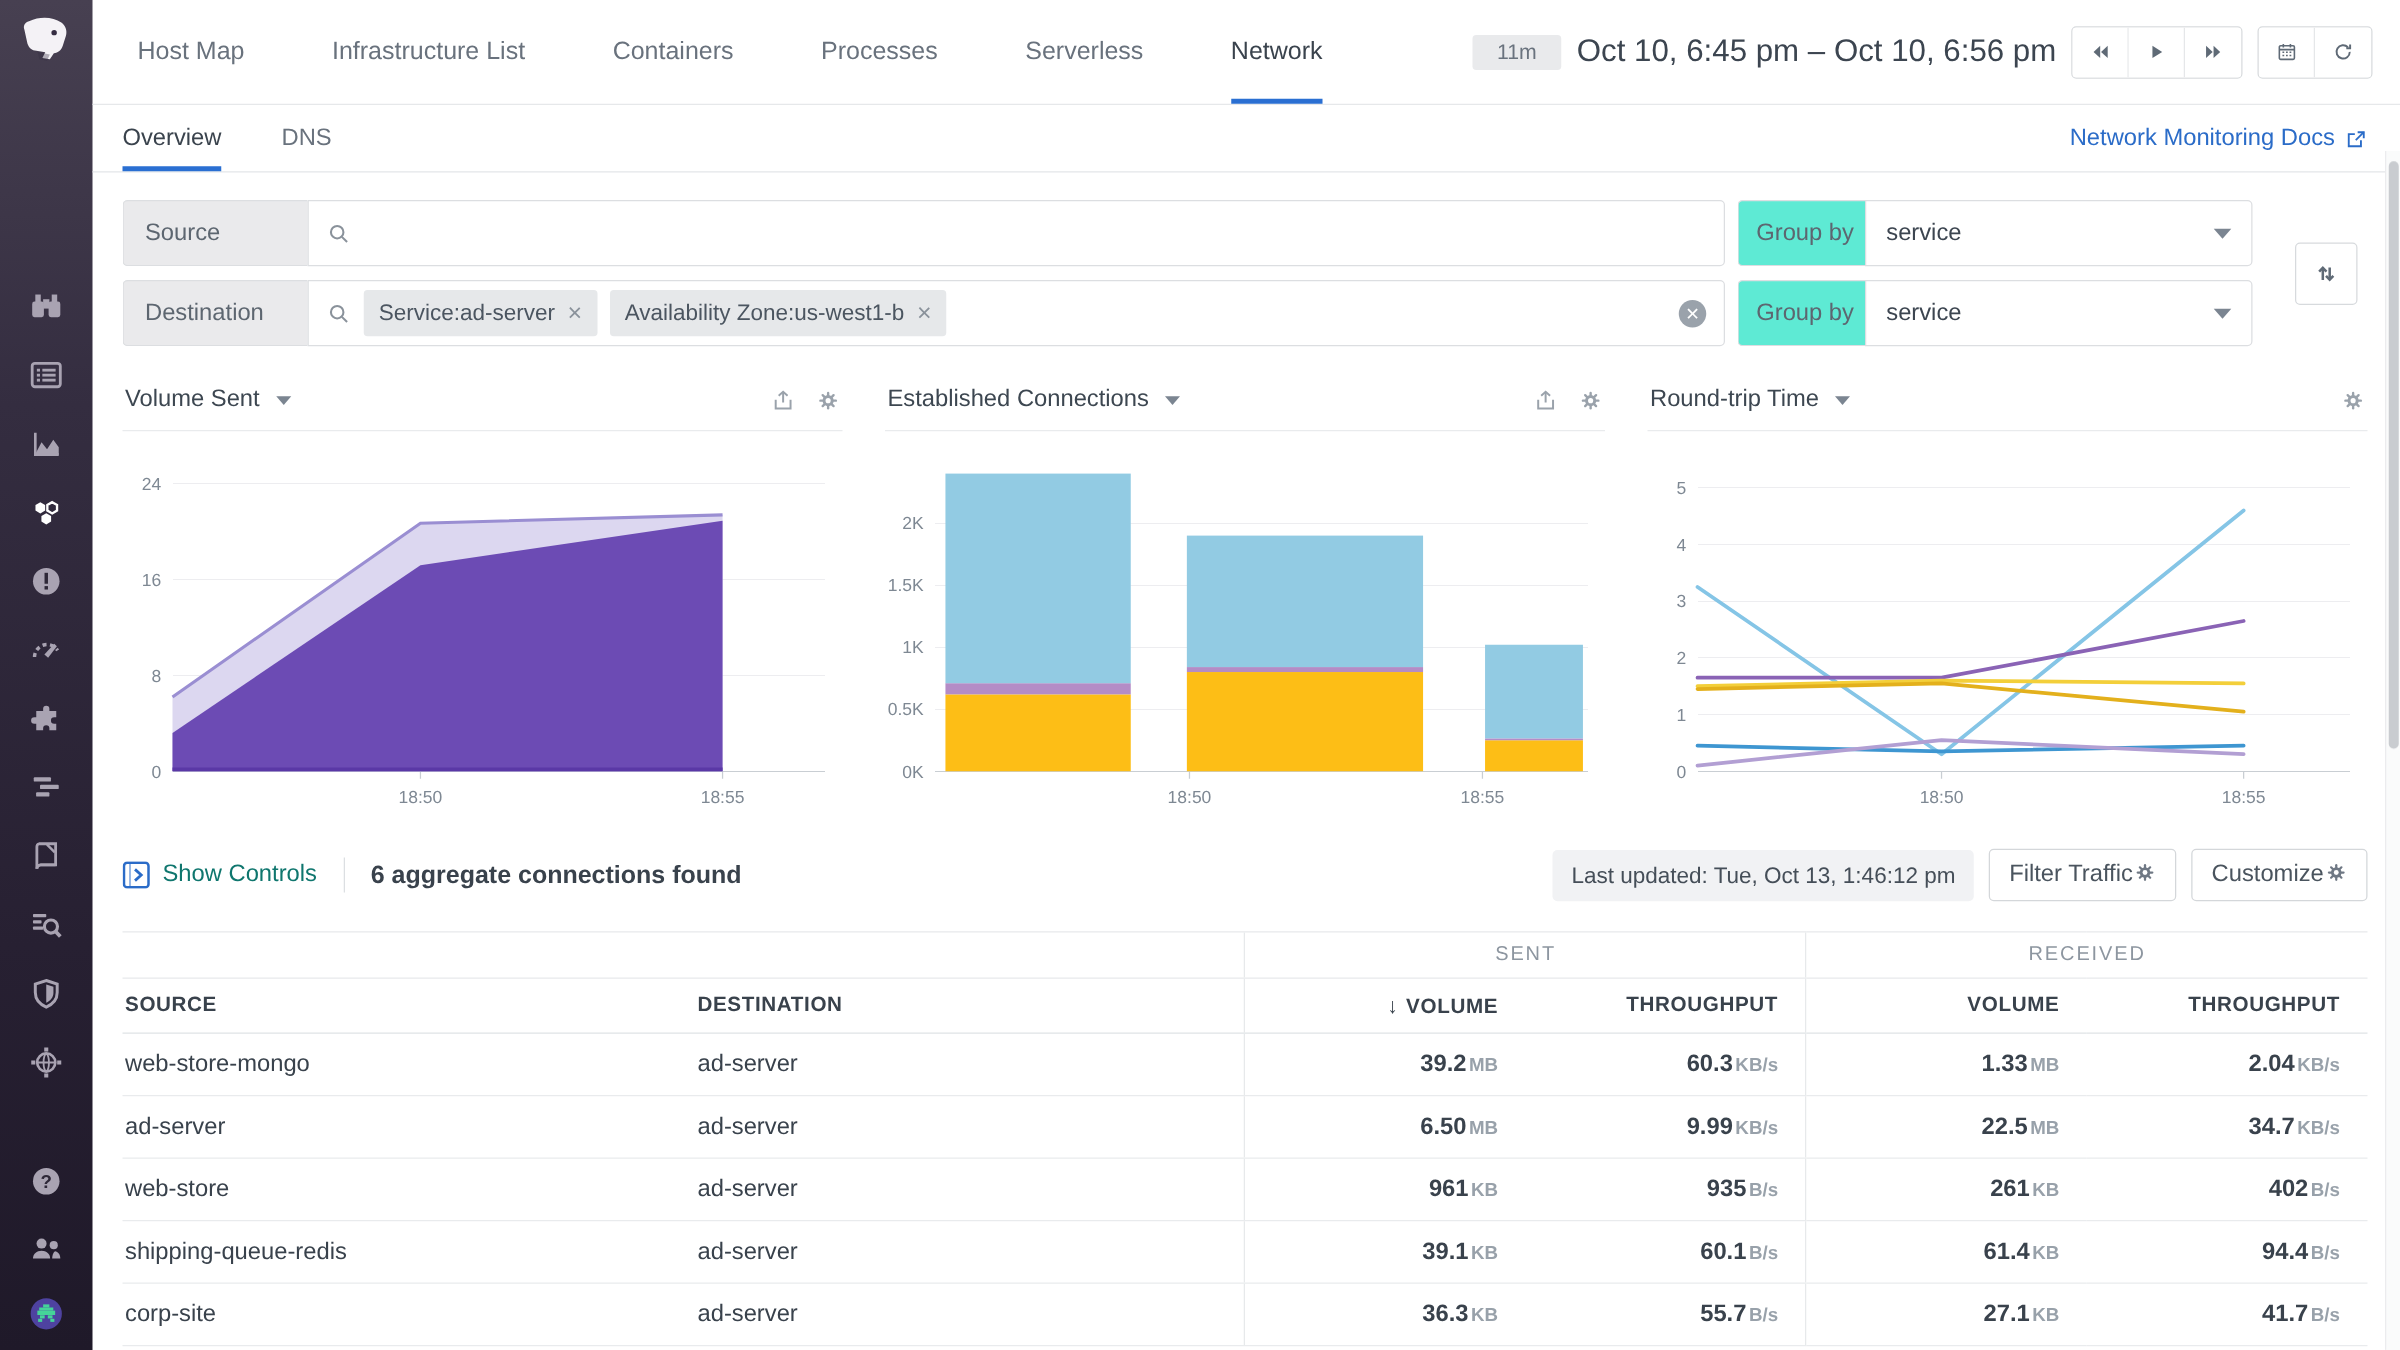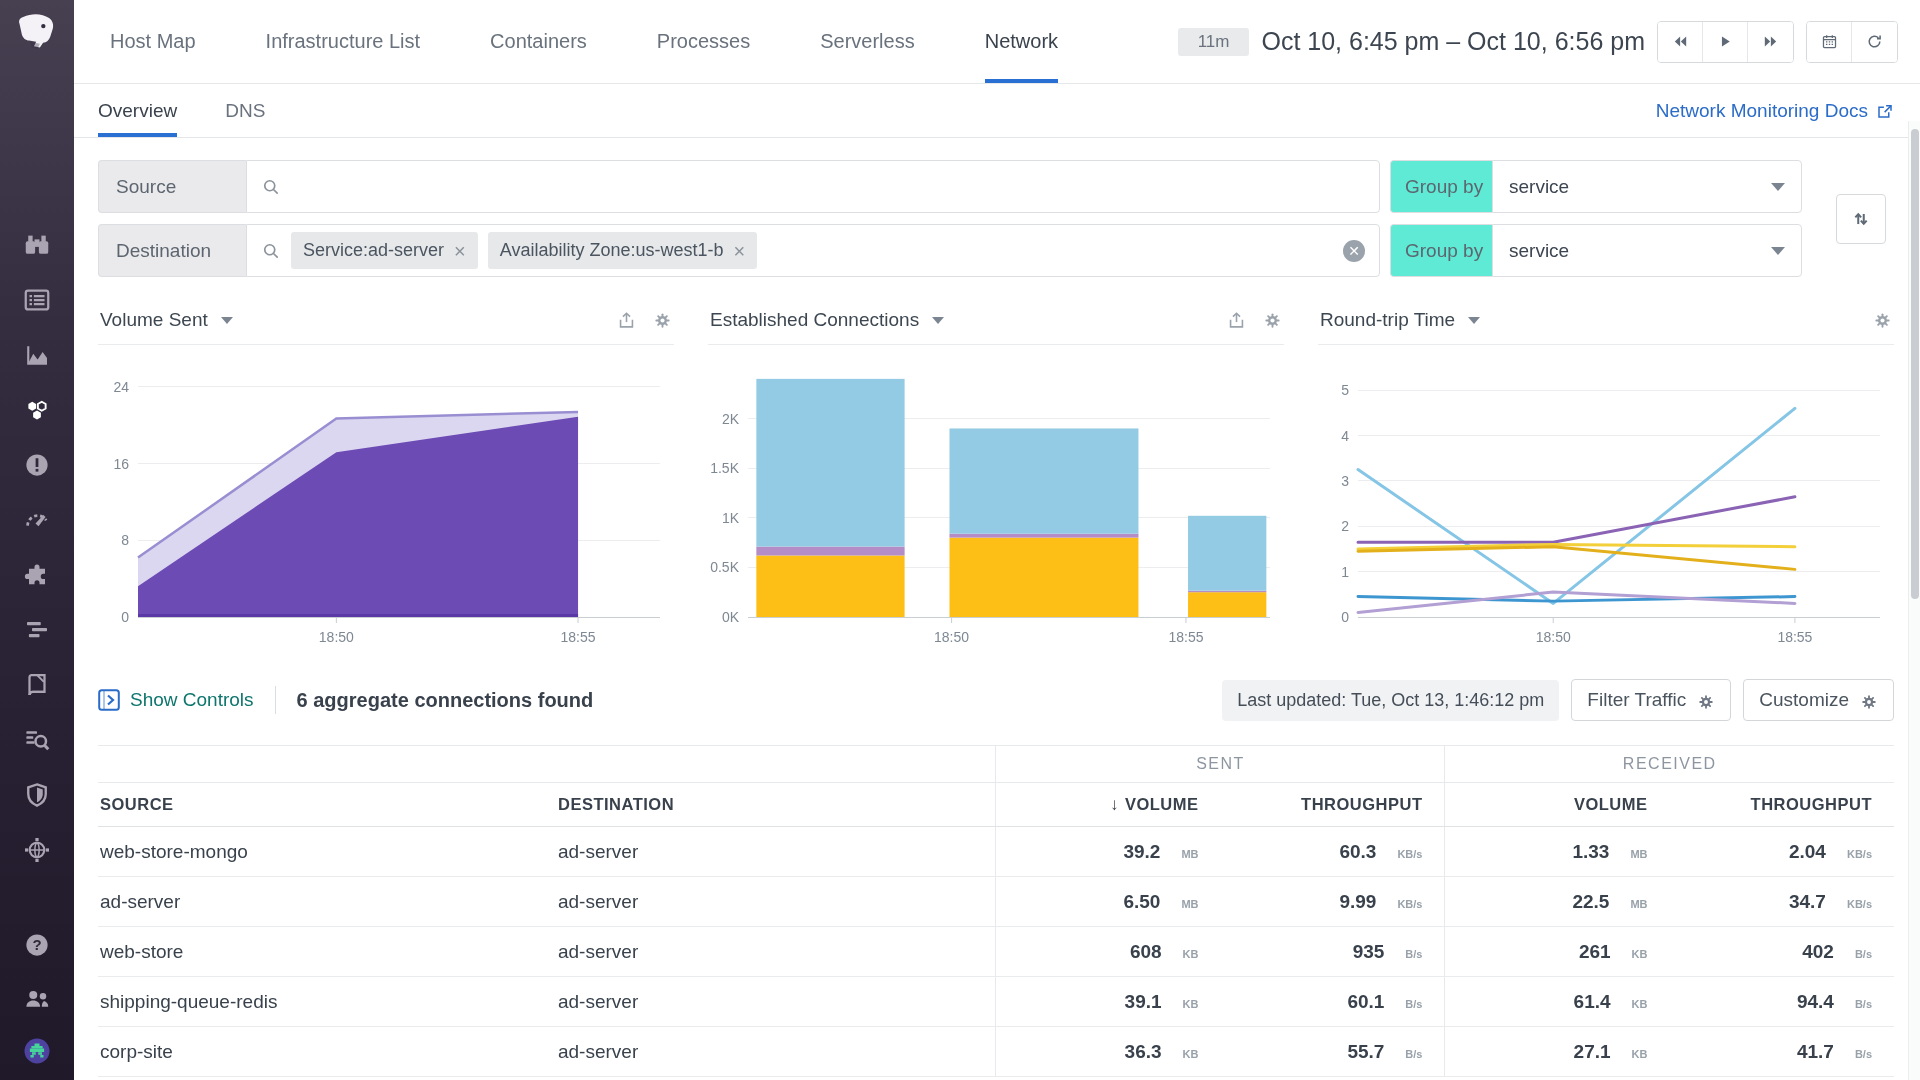--- a/index.html
+++ b/index.html
@@ -92,39 +92,39 @@
 
   
   .results-bar { display:flex; align-items:center; margin-top:30px; }
   .show-controls { color:#0f766e; font-size:19px; display:flex; align-items:center; gap:10px; cursor:pointer; }
   .show-controls svg { width:22px; height:22px; }
   .rb-divider { width:1px; height:28px; background:#dcdfe2; margin:0 21px; }
   .results-count { font-size:20px; font-weight:bold; color:#39424c; }
   .results-right { margin-left:auto; display:flex; gap:12px; align-items:center; }
   .last-updated { background:#f1f2f4; border-radius:4px; padding:10px 15px; font-size:18px; color:#454e58; }
   .action-btn { background:#fff; border:1px solid #d4d7da; border-radius:4px; padding:9px 15px; font-size:19px;
-                color:#4a545e; display:flex; align-items:flex-end; gap:11px; cursor:pointer; }
+                color:#4a545e; display:flex; align-items:flex-start; gap:1px; cursor:pointer; }
   .action-btn svg { width:18px; height:18px; color:#6f7884; }
 
   
   table.conn-table { width:100%; border-collapse:collapse; margin-top:24px; table-layout:fixed; }
   .group-row th { height:37px; font-size:16px; font-weight:normal; color:#8d96a0; letter-spacing:1.5px;
                   text-align:center; border-top:1px solid #e7e9eb; border-bottom:1px solid #e7e9eb; }
   .group-row th.grp { border-left:1px solid #e7e9eb; }
   .col-row th { height:44px; font-size:16.5px; font-weight:bold; color:#39424c; letter-spacing:0.5px;
                 border-bottom:1px solid #e0e3e6; padding:0 22px; white-space:nowrap; cursor:pointer; }
   .col-row th.txt { text-align:left; padding-left:2px; }
   .col-row th.num { text-align:right; }
   .col-row th.gstart, tbody td.gstart { border-left:1px solid #e7e9eb; }
   .sort-arrow { margin-right:6px; font-size:17px; }
   tbody td { height:50px; border-bottom:1px solid #e9ebed; font-size:19px; color:#39424c; padding:0 22px; white-space:nowrap; }
   tbody td.txt { padding-left:2px; }
   tbody td.num { text-align:right; }
   .val { font-weight:bold; }
-  .unit { color:#98a1aa; font-size:11px; font-weight:bold; margin-left:21px; }
+  .unit { color:#98a1aa; font-size:15px; font-weight:bold; margin-left:2px; }
 
   
   .scrollbar { position:fixed; right:0; top:121px; width:12px; height:959px; background:#fafbfb; border-left:1px solid #ececee; }
   .scroll-thumb { position:absolute; left:2px; top:8px; width:8px; height:470px; border-radius:4px; background:#c9ccd0; cursor:pointer; }
 </style>
 </head>
 <body>
 
 <div class="app">
 
@@ -615,21 +615,21 @@
               <td class="txt">ad-server</td>
               <td class="txt">ad-server</td>
               <td class="num gstart"><span class="val">6.50</span><span class="unit">MB</span></td>
               <td class="num"><span class="val">9.99</span><span class="unit">KB/s</span></td>
               <td class="num gstart"><span class="val">22.5</span><span class="unit">MB</span></td>
               <td class="num"><span class="val">34.7</span><span class="unit">KB/s</span></td>
             </tr>
             <tr>
               <td class="txt">web-store</td>
               <td class="txt">ad-server</td>
-              <td class="num gstart"><span class="val">608</span><span class="unit">KB</span></td>
+              <td class="num gstart"><span class="val">961</span><span class="unit">KB</span></td>
               <td class="num"><span class="val">935</span><span class="unit">B/s</span></td>
               <td class="num gstart"><span class="val">261</span><span class="unit">KB</span></td>
               <td class="num"><span class="val">402</span><span class="unit">B/s</span></td>
             </tr>
             <tr>
               <td class="txt">shipping-queue-redis</td>
               <td class="txt">ad-server</td>
               <td class="num gstart"><span class="val">39.1</span><span class="unit">KB</span></td>
               <td class="num"><span class="val">60.1</span><span class="unit">B/s</span></td>
               <td class="num gstart"><span class="val">61.4</span><span class="unit">KB</span></td>

